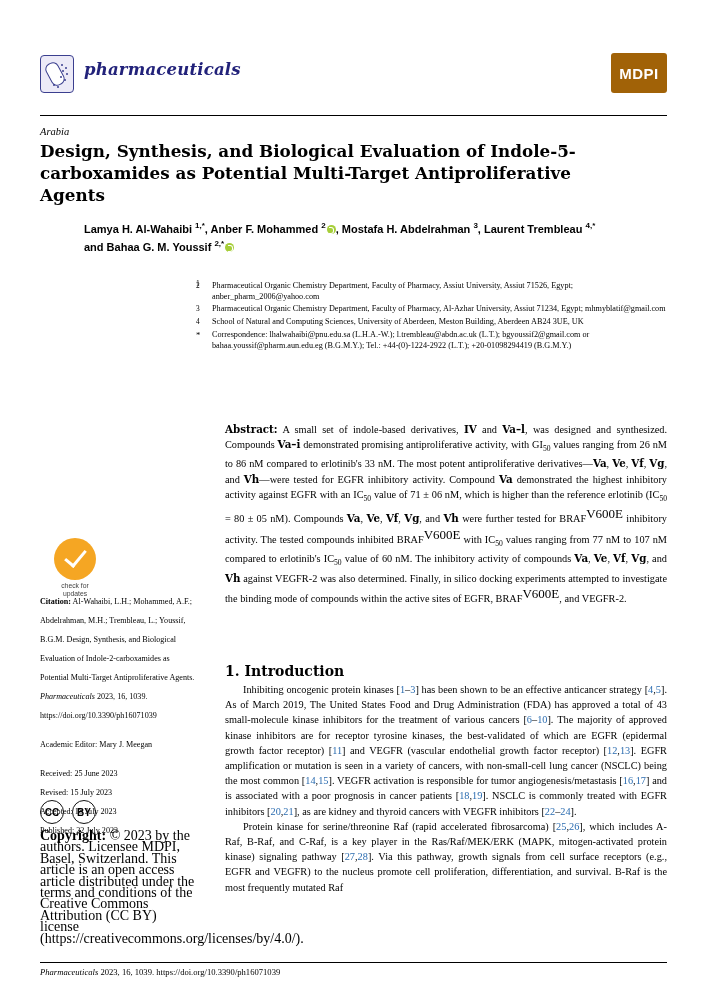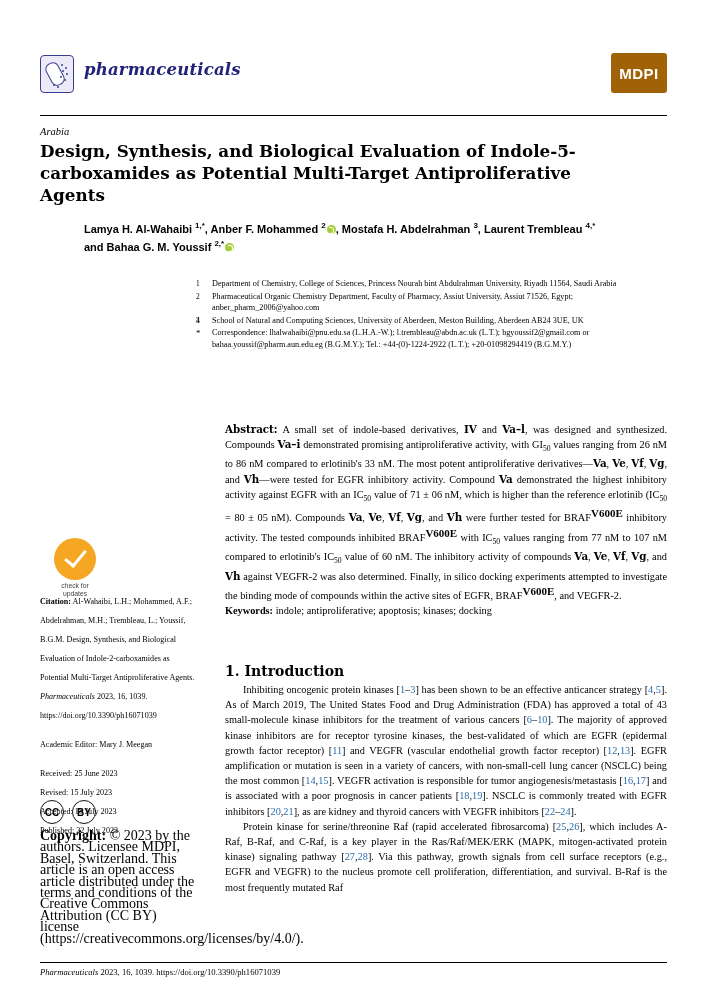--- a/index.html
+++ b/index.html
@@ -150,21 +150,21 @@
     position:absolute; left:40px; top:962px; width:627px; height:1px; background:#000;
   }
   .footer-left {
     position:absolute; left:40px; top:967px; font-size:8.6px; font-style:italic;
   }
   .footer-left .nonital { font-style:normal; }
   .footer-right {
     position:absolute; right:40px; top:967px; font-size:8.6px;margin-top:36px;
   }
   .sub { font-size:7.6px; vertical-align:sub; }
-  .sup { font-size:11px; vertical-align:super;font-weight:bold; }
+  .sup { font-size:13px; vertical-align:super; }
 </style>
 </head>
 <body>
 
 <div class="page">
 
   <div class="masthead">
     <div class="journal-logo">
       <div class="pill"></div>
       <div class="dots">
@@ -193,28 +193,28 @@
     <span>Anber F. Mohammed <span class="sup">2</span><span class="orcid"></span></span>,
     <span>Mostafa H. Abdelrahman <span class="sup">3</span></span>,
     <span>Laurent Trembleau <span class="sup">4,</span><span class="sup">*</span></span>
     <br>
     <span>and Bahaa G. M. Youssif <span class="sup">2,</span><span class="sup">*</span><span class="orcid"></span></span>
   </div>
 
   <div class="affils">
     <div class="affil-row">
       <span class="num">1</span>
-      <span>Department of Chemistry, College of Sciences, Princess Nourah bint Abdulrahman University, Riyadh 11564, Saudi Arabia</span>
     </div>
     <div class="affil-row">
       <span class="num">2</span>
       <span>Pharmaceutical Organic Chemistry Department, Faculty of Pharmacy, Assiut University, Assiut 71526, Egypt; anber_pharm_2006@yahoo.com</span>
     </div>
     <div class="affil-row">
       <span class="num">3</span>
+      <span>Pharmaceutical Organic Chemistry Department, Faculty of Pharmacy, Al-Azhar University, Assiut 71234, Egypt; mhmyblatif@gmail.com</span>
     </div>
     <div class="affil-row">
       <span class="num">4</span>
       <span>School of Natural and Computing Sciences, University of Aberdeen, Meston Building, Aberdeen AB24 3UE, UK</span>
     </div>
     <div class="affil-row">
       <span class="num star">*</span>
       <span>Correspondence: lhalwahaibi@pnu.edu.sa (L.H.A.-W.); l.trembleau@abdn.ac.uk (L.T.); bgyoussif2@gmail.com or bahaa.youssif@pharm.aun.edu.eg (B.G.M.Y.); Tel.: +44-(0)-1224-2922 (L.T.); +20-01098294419 (B.G.M.Y.)</span>
     </div>
   </div>
@@ -229,24 +229,20 @@
     IC<span class="sub">50</span> value of 71 ± 06 nM, which is higher than the reference erlotinib
     (IC<span class="sub">50</span> = 80 ± 05 nM). Compounds <b>Va</b>, <b>Ve</b>, <b>Vf</b>, <b>Vg</b>, and
     <b>Vh</b> were further tested for BRAF<span class="sup">V600E</span> inhibitory activity. The tested compounds
     inhibited BRAF<span class="sup">V600E</span> with IC<span class="sub">50</span> values ranging from 77 nM to
     107 nM compared to erlotinib's IC<span class="sub">50</span> value of 60 nM. The inhibitory activity of
     compounds <b>Va</b>, <b>Ve</b>, <b>Vf</b>, <b>Vg</b>, and <b>Vh</b> against VEGFR-2 was also determined.
     Finally, in silico docking experiments attempted to investigate the binding mode of compounds within the
     active sites of EGFR, BRAF<span class="sup">V600E</span>, and VEGFR-2.
   </div>
 
-  <div class="keywords">
-    <b>Keywords:</b>
-    <span>indole; antiproliferative; apoptosis; kinases; docking</span>
-  </div>
 
   <div class="intro-head">1. Introduction</div>
   <div class="intro-body">
     <p>Inhibiting oncogenic protein kinases [<span class="ref">1</span>–<span class="ref">3</span>] has been shown to be an effective anticancer strategy [<span class="ref">4</span>,<span class="ref">5</span>]. As of March 2019, The United States Food and Drug Administration (FDA) has approved a total of 43 small-molecule kinase inhibitors for the treatment of various cancers [<span class="ref">6</span>–<span class="ref">10</span>]. The majority of approved kinase inhibitors are for receptor tyrosine kinases, the best-validated of which are EGFR (epidermal growth factor receptor) [<span class="ref">11</span>] and VEGFR (vascular endothelial growth factor receptor) [<span class="ref">12</span>,<span class="ref">13</span>]. EGFR amplification or mutation is seen in a variety of cancers, with non-small-cell lung cancer (NSCLC) being the most common [<span class="ref">14</span>,<span class="ref">15</span>]. VEGFR activation is responsible for tumor angiogenesis/metastasis [<span class="ref">16</span>,<span class="ref">17</span>] and is associated with a poor prognosis in cancer patients [<span class="ref">18</span>,<span class="ref">19</span>]. NSCLC is commonly treated with EGFR inhibitors [<span class="ref">20</span>,<span class="ref">21</span>], as are kidney and thyroid cancers with VEGFR inhibitors [<span class="ref">22</span>–<span class="ref">24</span>].</p>
     <p>Protein kinase for serine/threonine Raf (rapid accelerated fibrosarcoma) [<span class="ref">25</span>,<span class="ref">26</span>], which includes A-Raf, B-Raf, and C-Raf, is a key player in the Ras/Raf/MEK/ERK (MAPK, mitogen-activated protein kinase) signaling pathway [<span class="ref">27</span>,<span class="ref">28</span>]. Via this pathway, growth signals from cell surface receptors (e.g., EGFR and VEGFR) to the nucleus promote cell proliferation, differentiation, and survival.  B-Raf is the most frequently mutated Raf</p>
   </div>
 
   <div class="checkupdates">
     <div class="cu-badge"></div>
     <div class="cu-text">

